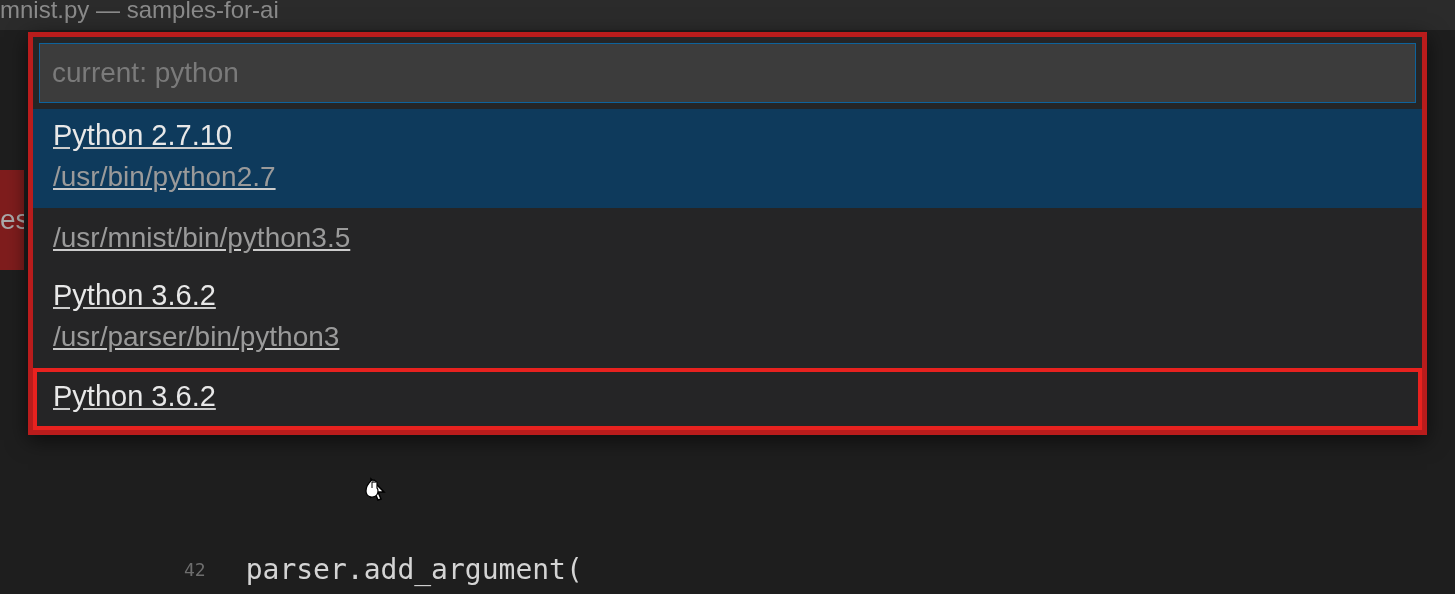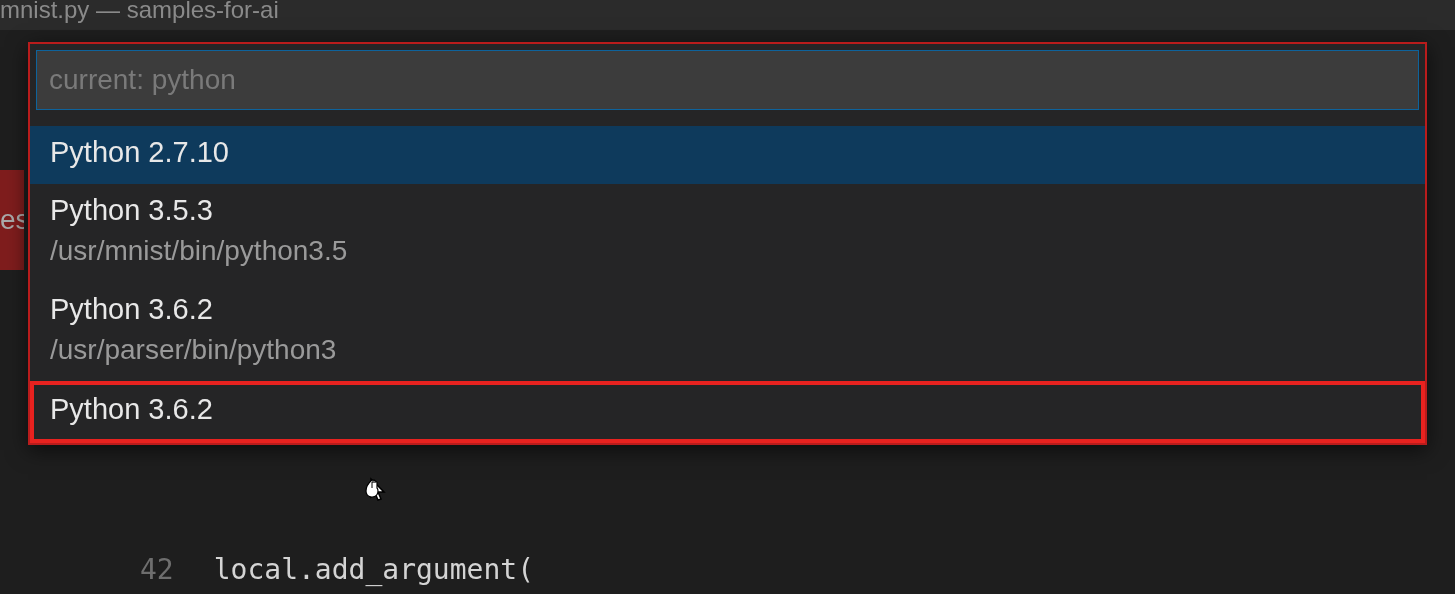--- a/index.html
+++ b/index.html
@@ -35,46 +35,47 @@
       font-size: 28px;
       background: #7f1d1d;
       width: 24px;
       height: 100px;
       display: flex;
       align-items: center;
       overflow: hidden;
     }
     .quick-pick {
       position: absolute;
-      top: 42px;
+      top: 32px;
       left: 28px;
       right: 28px;
       background-color: #252526;
       box-shadow: 0 5px 20px rgba(0,0,0,0.6);
-      border: 2px solid #b91c1c;
+      border: 5px solid #b91c1c;
     }
     .input-wrapper {
       padding: 6px;
     }
     .quick-input {
       width: 100%;
       height: 60px;
       background-color: #3c3c3c;
       border: 1px solid #0e639c;
       outline: none;
       color: #cccccc;
       font-size: 28px;
       padding: 0 12px;
       font-family: inherit;
     }
     .quick-input::placeholder {
       color: #7a7a7a;
     }
     .options-list {
-      margin-top: 10px;
+      margin-top: 0;
+      text-decoration: underline;
     }
     .option-item {
       padding: 8px 20px 12px 20px;
       cursor: pointer;
     }
     .option-item.selected {
       background-color: #0e3a5c;
     }
     .option-item.highlighted {
       border: 4px solid #e8221f;
@@ -103,21 +104,22 @@
       display: flex;
       align-items: center;
       padding-left: 140px;
       font-family: "Menlo", "Consolas", monospace;
       font-size: 28px;
       color: #d4d4d4;
     }
     .line-number {
       color: #6e6e6e;
       margin-right: 40px;
-      font-size: 28px;
+      font-size: 18px;
+      margin-left: 44px;
     }
     .code-text {
       color: #d4d4d4;
     }
     .cursor-icon {
       position: absolute;
       left: 363px;
       top: 477px;
       z-index: 100;
       pointer-events: none;
@@ -134,38 +136,38 @@
   <span>es</span>
 </div>
 
 <div class="quick-pick">
   <div class="input-wrapper">
     <input type="text" class="quick-input" placeholder="current: python" style="">
   </div>
   <div class="options-list" id="options-list">
   <div class="option-item selected">
         <div class="option-title">Python 2.7.10</div>
+        <div class="option-path">/usr/bin/python2.7</div>
       </div>
       <div class="option-item">
-        <div class="option-title">Python 3.5.3</div>
         <div class="option-path">/usr/mnist/bin/python3.5</div>
       </div>
       <div class="option-item">
         <div class="option-title">Python 3.6.2</div>
         <div class="option-path">/usr/parser/bin/python3</div>
       </div>
       <div class="option-item highlighted">
         <div class="option-title">Python 3.6.2</div>
       </div>
     </div>
 </div>
 
 <div class="editor-area">
   <span class="line-number">42</span>
-  <span class="code-text">local.add_argument(</span>
+  <span class="code-text">parser.add_argument(</span>
 </div>
 
 <svg class="cursor-icon" width="26" height="30" viewBox="0 0 26 30">
   <path d="M8 2 L8 20 L12 16 L15 23 L18 22 L15 15 L21 15 Z" fill="white" stroke="black" stroke-width="1.5"></path>
   <path d="M8 4 L8 8 M8 2 L8 4" stroke="white" stroke-width="0"></path>
   <g transform="translate(3,3)">
     <path d="M6 0 C6 0 0 5 0 11 C0 15 3 17 6 17 C9 17 12 15 12 11 C12 9 11 8 11 8 L11 3 C11 2 10 1 9 1 C9 1 9 3 9 3 L9 1 C9 0 8 0 7 0 C7 0 7 3 7 3 L7 0 C7 0 6 0 6 0 Z" fill="white" stroke="black" stroke-width="1.2"></path>
     <line x1="6" y1="2" x2="6" y2="8" stroke="black" stroke-width="1"></line>
   </g>
 </svg>

